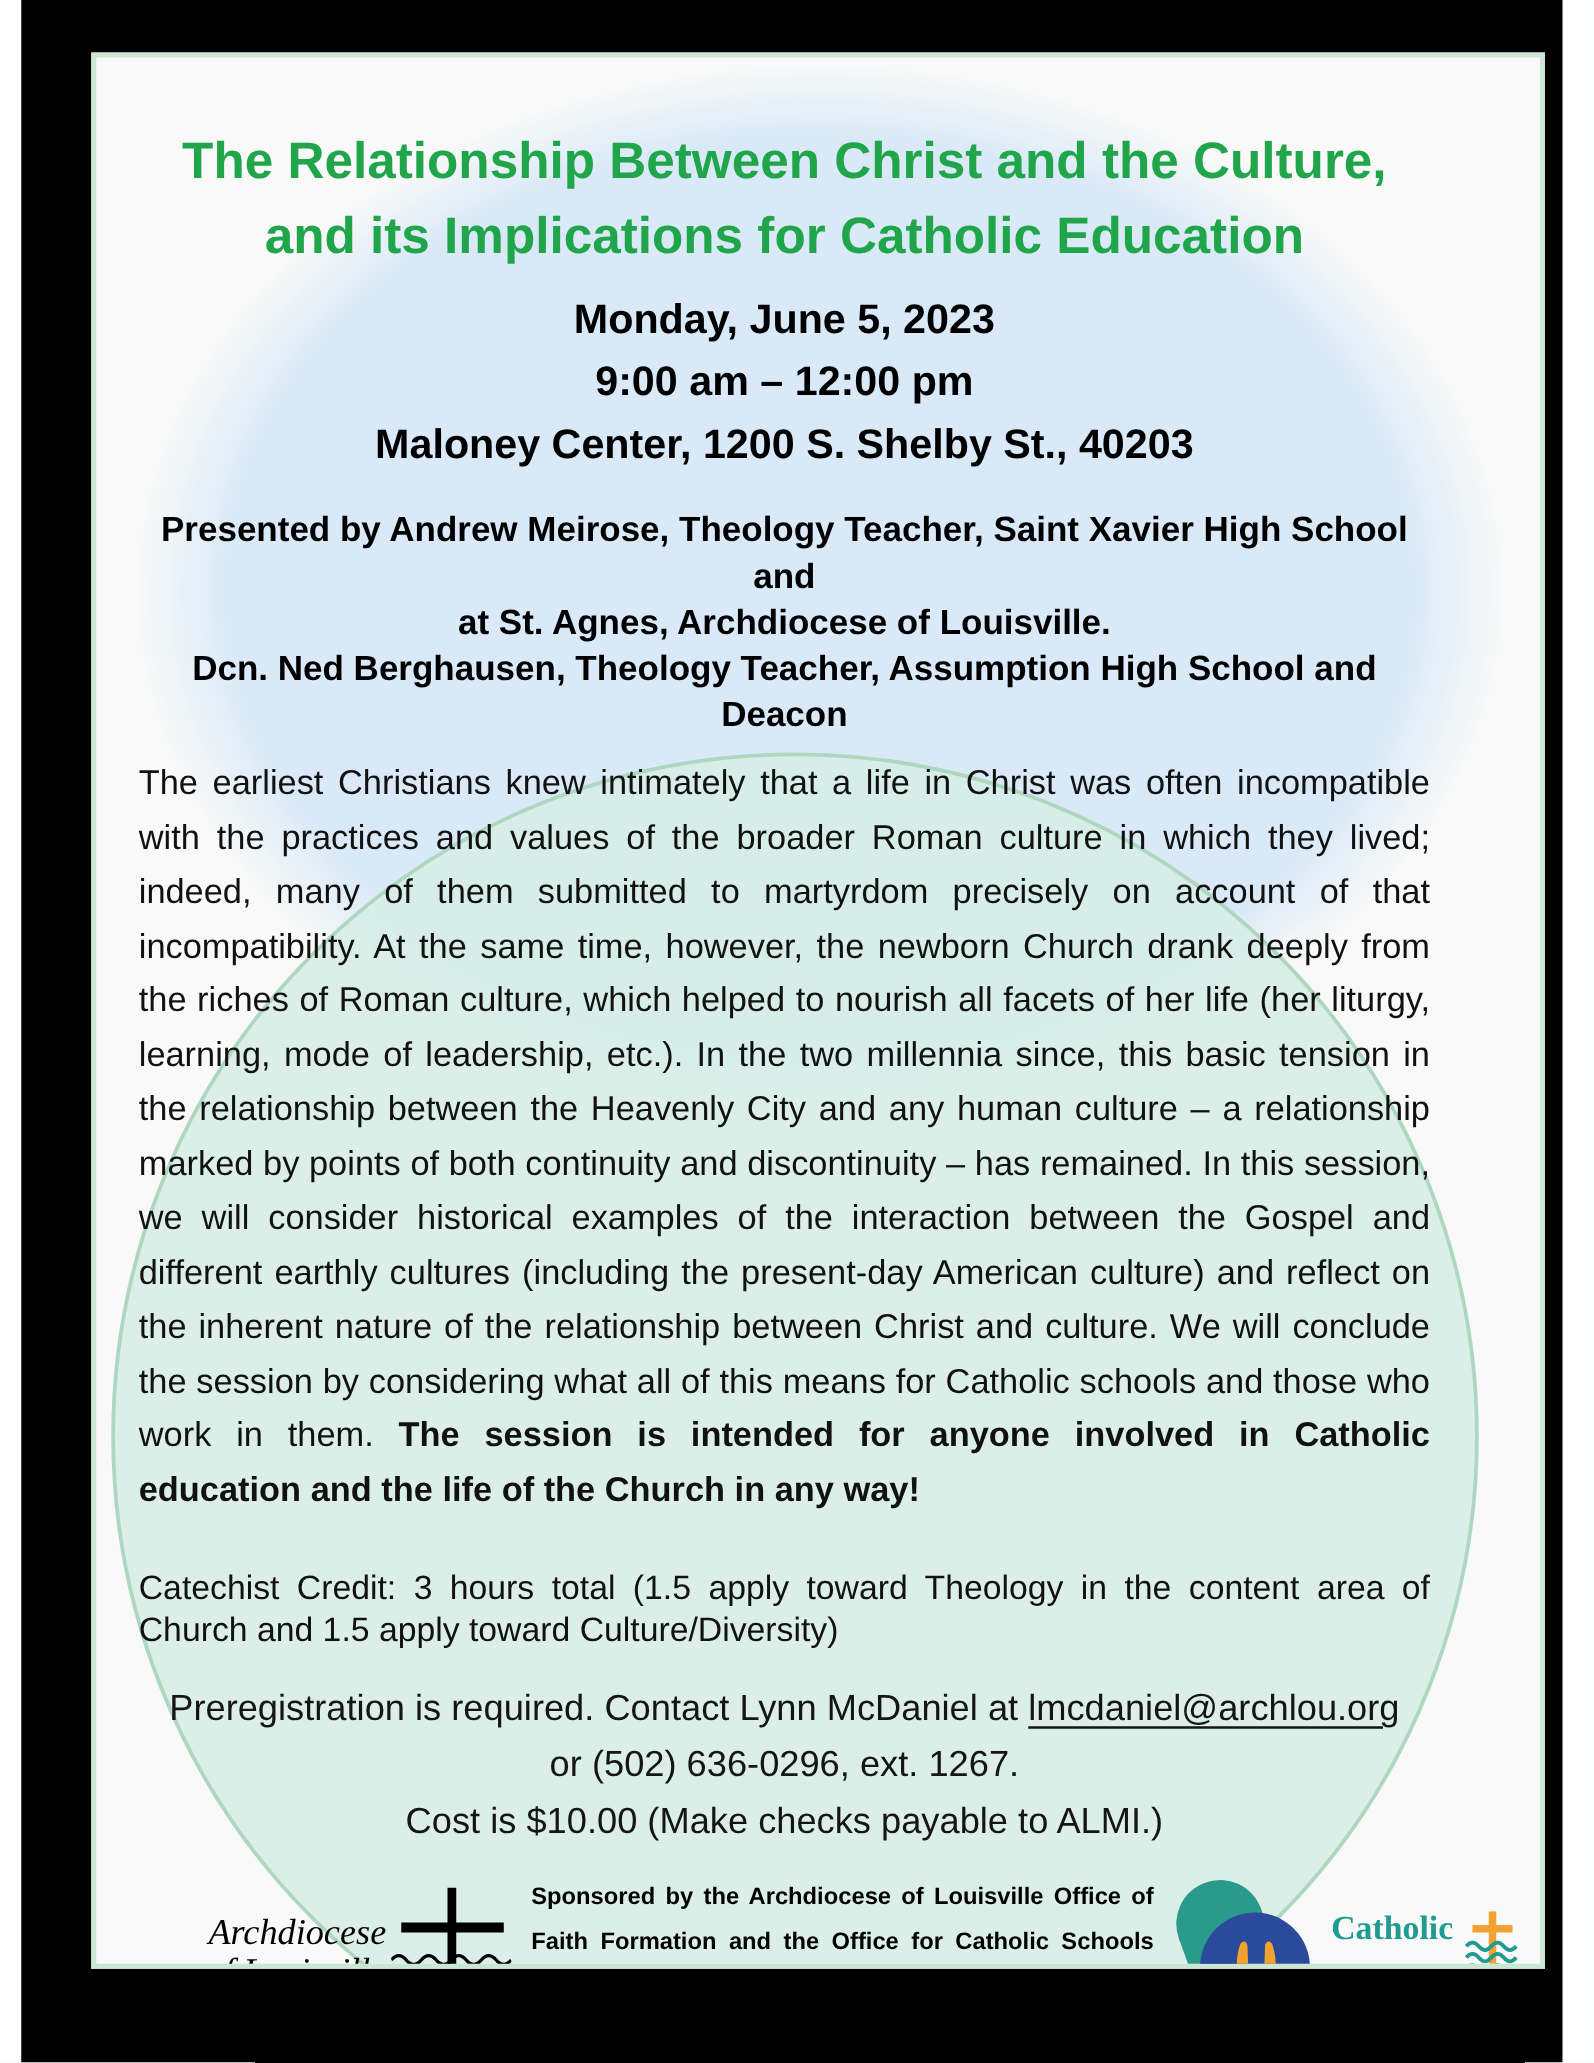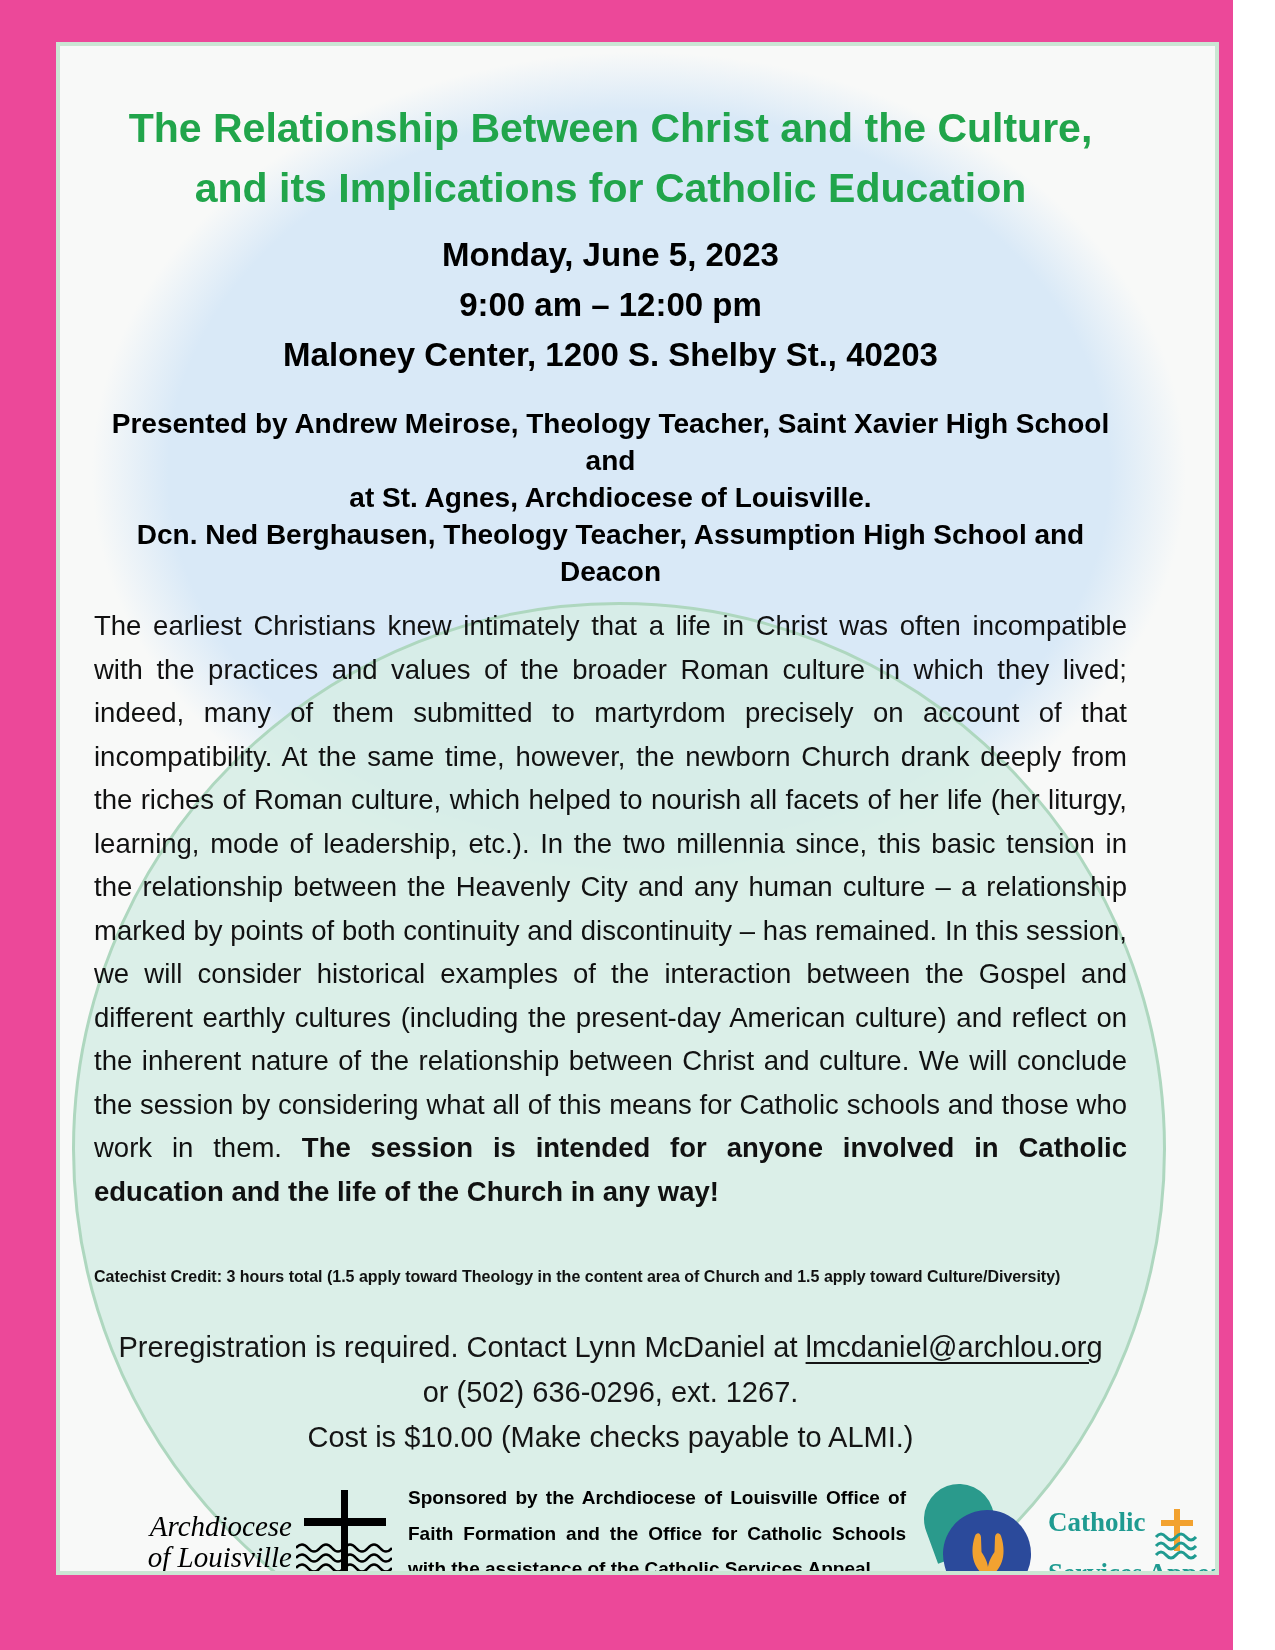--- a/index.html
+++ b/index.html
@@ -1,31 +1,31 @@
 <!DOCTYPE html>
 <html><head>
 <meta charset="utf-8">
 <style>
   html,body{margin:0;padding:0;background:#ffffff;}
   body{width:1275px;height:1650px;position:relative;font-family:"Liberation Sans",sans-serif;color:#111;}
-  .flyer{position:absolute;left:0;top:0;width:1233px;height:1650px;background:#ec4899;}
+  .flyer{position:absolute;left:17px;top:0;width:1233px;height:1650px;background:#000000;}
   .frame{position:absolute;left:56px;top:42px;width:1163px;height:1533px;box-sizing:border-box;
          border:4px solid #cbe6d4;background:#f8f9f8;overflow:hidden;}
   .bg-blue{position:absolute;left:32px;top:6px;width:1094px;height:840px;z-index:0;
            background:radial-gradient(closest-side,#d9e9f7 0%,#d9e9f7 86%,rgba(217,233,247,0) 100%);}
   .bg-green{position:absolute;left:12px;top:556px;width:1094px;height:1094px;z-index:1;
             box-sizing:border-box;border-radius:50%;
             background:rgba(214,237,229,0.85);border:3px solid #aed7bf;}
   .content{position:absolute;left:34px;top:0;width:1033px;z-index:2;text-align:center;}
   .title{margin-top:52px;font-size:41px;line-height:60px;font-weight:bold;color:#21a54b;}
   .when{margin-top:12px;font-size:33px;line-height:50px;font-weight:bold;color:#000;}
   .presenters{margin-top:25px;font-size:28px;line-height:37px;font-weight:bold;color:#000;}
   .body{margin:14px 0 0 0;text-align:justify;font-size:27.5px;line-height:43.5px;color:#111;}
   .body b{font-weight:bold;}
-  .catechist{margin:40px 0 0 0;text-align:justify;font-size:16px;line-height:48px;font-weight:bold;}
+  .catechist{margin:40px 0 0 0;text-align:justify;font-size:27px;line-height:34px;font-weight:normal;}
   .register{margin-top:24px;font-size:29px;line-height:45px;color:#151515;}
   .email{color:#151515;text-decoration:underline;text-underline-offset:5px;text-decoration-thickness:2px;cursor:pointer;}
   .footer{margin-top:12px;display:flex;align-items:flex-start;text-align:left;}
   
   .almi{width:300px;flex:0 0 auto;padding-top:18px;}
   .almi-top{display:flex;justify-content:flex-end;align-items:center;}
   .almi-names{font-family:"Liberation Serif",serif;font-style:italic;font-size:29px;line-height:31px;text-align:right;color:#000;}
   .almi-cross{margin-left:4px;margin-right:2px;flex:0 0 auto;}
   .almi-mi{font-family:"Liberation Serif",serif;font-weight:bold;font-size:32px;margin-top:0px;white-space:nowrap;color:#000;text-align:center;}
   

